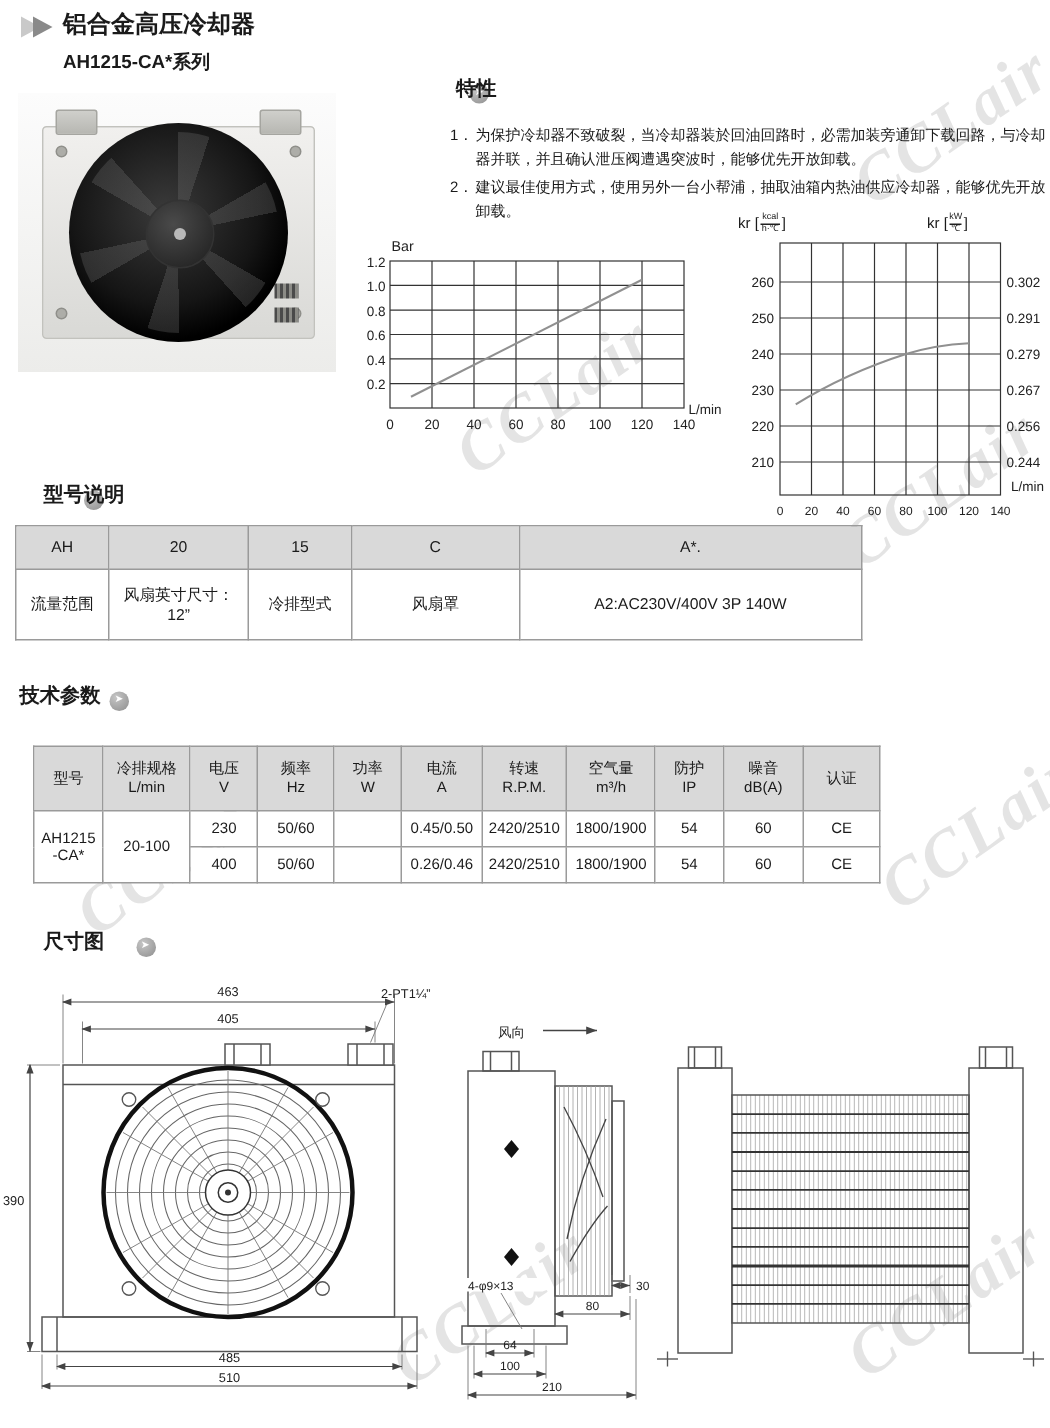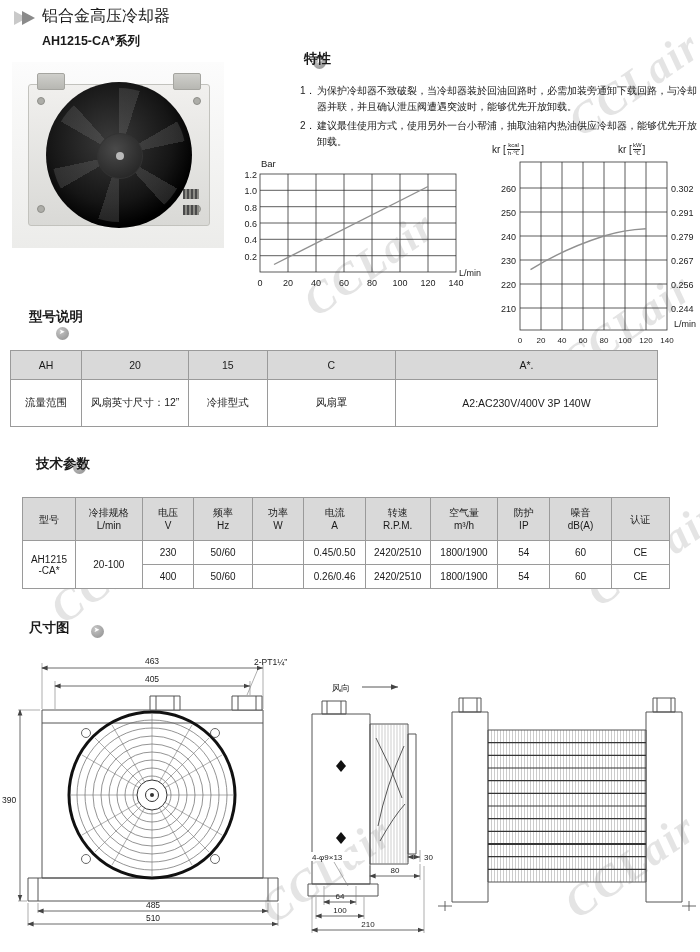--- a/index.html
+++ b/index.html
@@ -8,21 +8,21 @@
   .c{position:absolute;z-index:1;}
   
   .wm{position:absolute;z-index:0;font:italic bold 44px "Liberation Serif",serif;
       color:rgba(150,150,150,.26);transform:rotate(-35deg);white-space:nowrap;letter-spacing:2px;}
   
   .hdr-arrow{width:24px;height:16px;display:inline-block;position:relative;}
   .hdr-arrow::before{content:"";position:absolute;left:0;top:1px;border-left:13px solid #c9c9c9;
       border-top:7px solid transparent;border-bottom:7px solid transparent;}
   .hdr-arrow::after{content:"";position:absolute;left:8px;top:1px;border-left:13px solid #8a8a8a;
       border-top:7px solid transparent;border-bottom:7px solid transparent;}
-  .title{font-size:16px;font-weight:normal;}
+  .title{font-size:16px;font-weight:bold;}
   .series{font-size:12.5px;font-weight:bold;}
   
   .sec-icon{width:13px;height:13px;border-radius:50%;display:inline-block;
       background:radial-gradient(circle at 35% 30%,#c6c6c6,#8d8d8d);position:relative;}
   .sec-icon::after{content:"➤";position:absolute;left:3px;top:1px;font-size:7px;color:#fff;}
   .sec-title{font-size:13.5px;font-weight:bold;}
   
   .photo{width:212px;height:186px;background:linear-gradient(180deg,#fcfcfc,#ececea);}
   .photo .pbody{position:absolute;left:16px;top:22px;width:180px;height:140px;
       background:linear-gradient(180deg,#f1f0ee,#d9d9d6);border:1px solid #c2c2bd;border-radius:3px;}
@@ -41,21 +41,21 @@
   
   .feat{width:400px;font-size:10px;line-height:16px;}
   .feat-item{display:flex;}
   .feat-item .num{flex:0 0 17px;}
   
   .chart text{font-family:"Liberation Sans",sans-serif;fill:#222;}
   .krlab{font-size:10px;display:flex;align-items:center;white-space:nowrap;}
   .frac{display:inline-flex;flex-direction:column;align-items:center;font-size:6px;line-height:7px;margin:0 1px;}
   .frac .den{border-top:0.5px solid #222;padding:0 1px;}
   
-  table{border-collapse:collapse;width:648px;table-layout:fixed;}
+  table{border-collapse:collapse;width:565px;table-layout:fixed;}
   th,td{border:1px solid #9a9a9a;text-align:center;vertical-align:middle;
         font-size:10.5px;font-weight:normal;padding:1px 2px;overflow:hidden;}
   thead th{background:#d9d9d9;}
   .mtab thead th{height:26px;}
   .mtab tbody td{height:44px;background:#fff;}
   .stab thead th{height:40px;font-size:10px;line-height:13px;}
   .stab tbody td{height:21px;background:#fff;font-size:10px;}
   
   .dwg line,.dwg rect,.dwg circle,.dwg path,.dwg polyline{vector-effect:non-scaling-stroke;}
   .dwg text{font-family:"Liberation Sans",sans-serif;fill:#222;}
@@ -207,21 +207,21 @@
       <text x="120" y="203">80</text>
       <text x="141" y="203">100</text>
       <text x="162" y="203">120</text>
       <text x="183" y="203">140</text>
     </g>
     <text x="212" y="187" font-size="9" text-anchor="end">L/min</text>
   </svg>
 
   
   <span class="c sec-icon" style="left:10px;top:324px"></span>
-  <div class="c sec-title" style="left:29px;top:308px">型号说明</div>
+  <div class="c sec-title" style="left:29px;top:321px">型号说明</div>
   <table class="c mtab" style="left:10px;top:350px">
     <colgroup>
         <col style="width:11%">
         <col style="width:16.5%">
         <col style="width:12.2%">
         <col style="width:19.8%">
         <col style="width:40.5%">
       </colgroup>
     <thead>
       <tr>
@@ -238,21 +238,21 @@
         <td>风扇英寸尺寸：12”</td>
         <td>冷排型式</td>
         <td>风扇罩</td>
         <td>A2:AC230V/400V 3P 140W</td>
       </tr>
     </tbody>
   </table>
 
   
   <span class="c sec-icon" style="left:10px;top:458px"></span>
-  <div class="c sec-title" style="left:36px;top:455px">技术参数</div>
+  <div class="c sec-title" style="left:13px;top:455px">技术参数</div>
   <table class="c stab" style="left:22px;top:497px">
     <colgroup>
       <col style="width:8.2%">
         <col style="width:10.3%">
         <col style="width:8%">
         <col style="width:9%">
       <col style="width:8%">
         <col style="width:9.5%">
         <col style="width:10%">
         <col style="width:10.5%">

